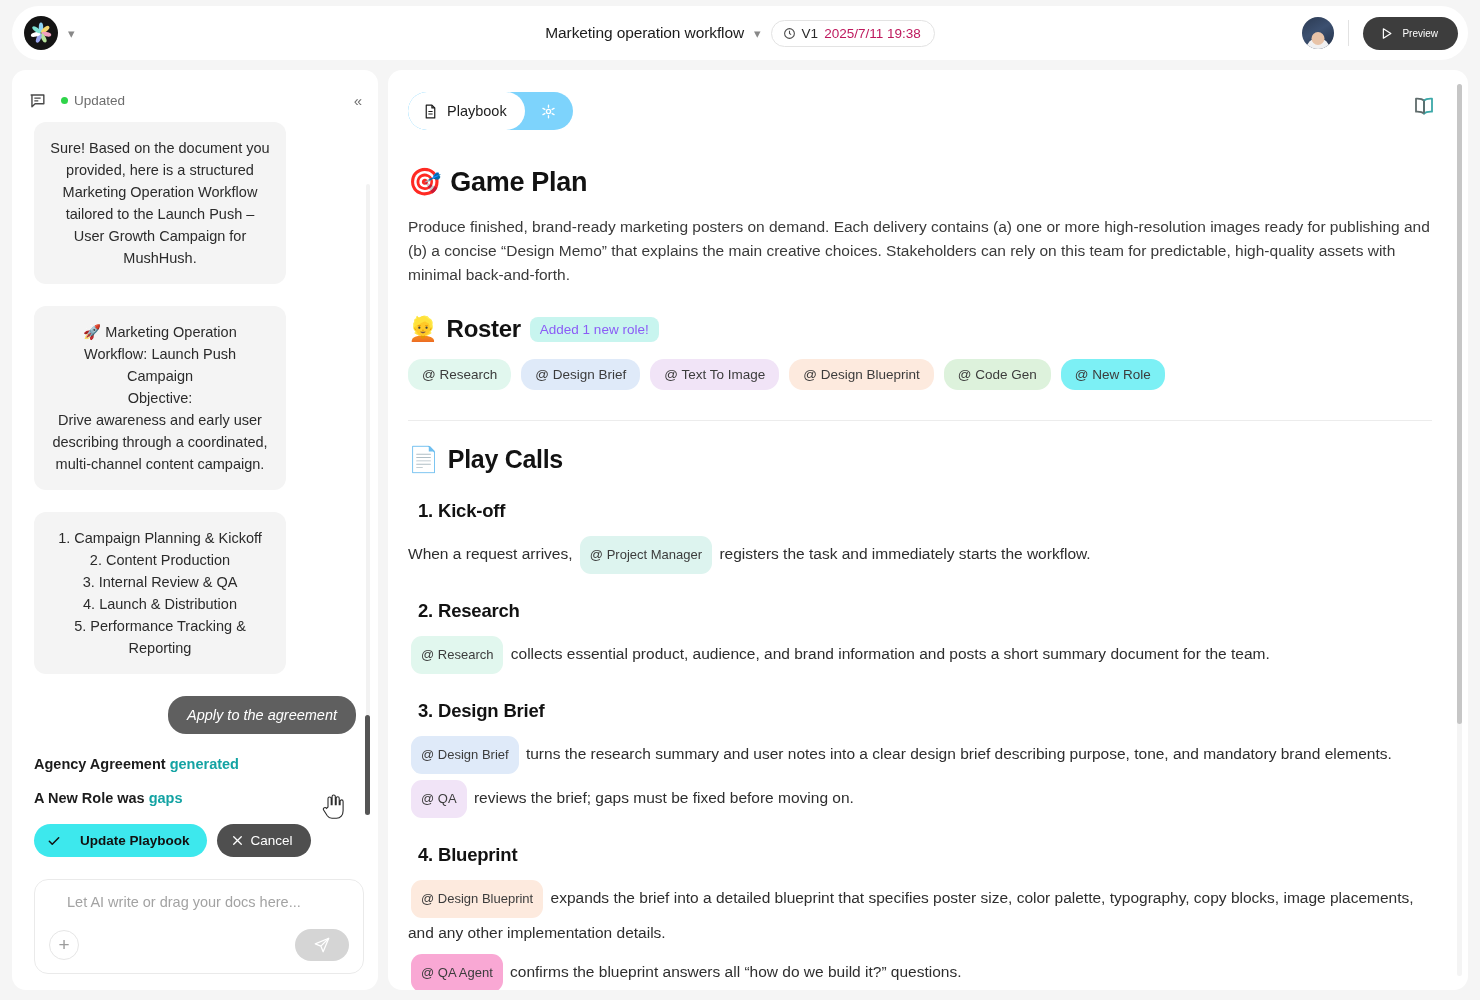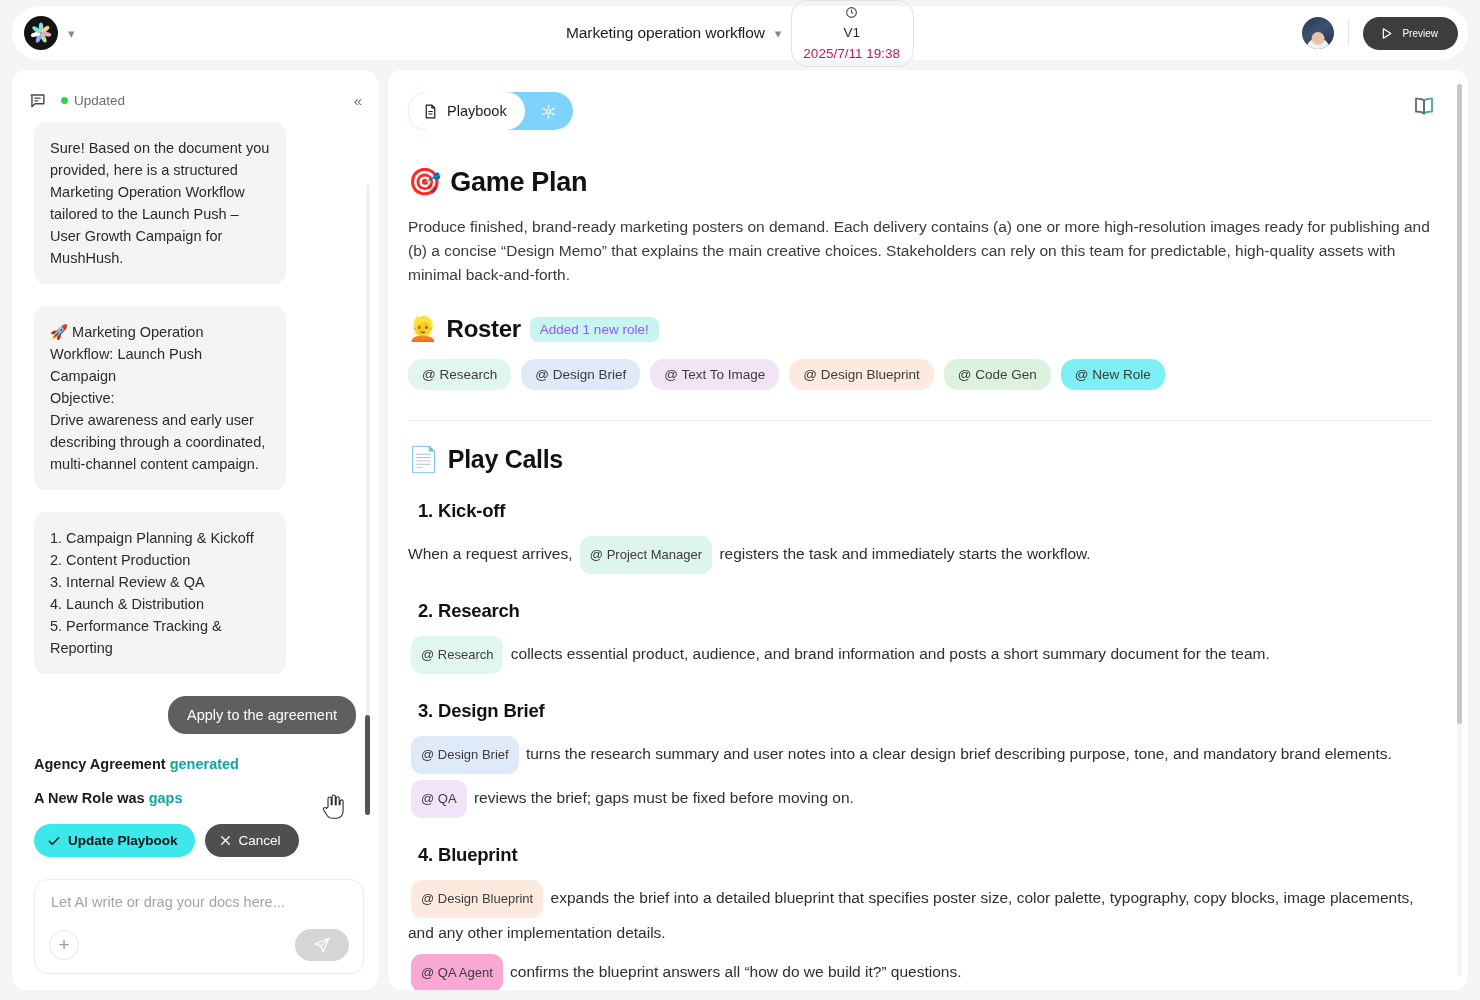--- a/index.html
+++ b/index.html
@@ -32,21 +32,21 @@
   .topbar-center {
     position: absolute; left: 0; right: 0; margin: 0 auto;
     display: flex; align-items: center; justify-content: center; gap: 10px;
   }
   .doc-title {
     font-size: 15.5px; color: #1c1c1c; font-weight: 500; letter-spacing: -0.1px;
   }
   .version-pill {
     display: flex; align-items: center; gap: 6px;
     border: 1px solid #e3e3e3; border-radius: 16px;
-    padding: 5px 13px 5px 11px; font-size: 13.5px; flex-direction: column;
+    padding: 5px 13px 5px 11px; font-size: 13.5px;
   }
   .version-label { color: #2a2a2a; font-weight: 500; }
   .version-date { color: #be185d; font-weight: 500; }
 
   .topbar-right {
     position: absolute; right: 10px; display: flex; align-items: center; gap: 14px;
   }
   .avatar {
     width: 32px; height: 32px; border-radius: 50%;
     background: linear-gradient(150deg,#2b3a52 0%,#3c5070 45%,#233047 100%);
@@ -93,34 +93,35 @@
 
   .sb-scroll {
     position: relative; height: 782px; overflow: hidden;
     padding: 0 22px 0 22px;
   }
   .bubble {
     background: #f4f4f4; border-radius: 12px;
     padding: 15px 16px; margin-bottom: 22px;
     font-size: 14.5px; line-height: 22px; color: #2b2b2b;
     max-width: 252px;
+    text-align: center;
   }
   .bubble p { margin: 0; }
 
   .apply-row { display: flex; justify-content: flex-end; margin-bottom: 22px; }
   .apply-btn {
     background: #5f5f5f; color: #fff; border: none;
     border-radius: 18px; padding: 11px 19px;
-    font-size: 14.5px; font-family: inherit; cursor: pointer;
+    font-size: 14.5px; font-family: inherit; cursor: pointer; font-style: italic;
   }
   .gen-line { font-size: 14.5px; font-weight: 700; color: #1c1c1c; margin-bottom: 18px; }
   .gen-line .teal { color: #13a3a3; }
   .act-row { display: flex; gap: 10px; margin-top: 14px; }
   .btn-update {
-    display: flex; align-items: center; gap: 7px;
+    display: flex; align-items: center; gap: 19px;
     background: #3de8ed; color: #111; border: none;
     border-radius: 17px; padding: 9px 17px 9px 13px;
     font-size: 13.5px; font-weight: 600; font-family: inherit; cursor: pointer;
   }
   .btn-cancel {
     display: flex; align-items: center; gap: 7px;
     background: #4f4f4f; color: #fff; border: none;
     border-radius: 17px; padding: 9px 18px 9px 14px;
     font-size: 13.5px; font-weight: 500; font-family: inherit; cursor: pointer;
   }
@@ -136,21 +137,21 @@
 
   .cursor-hand {
     position: absolute; left: 322px; top: 794px; width: 22px; height: 26px;
     pointer-events: none;
   }
 
   
   .composer {
     position: absolute; left: 22px; bottom: 16px; width: 330px; height: 95px;
     border: 1px solid #eaeaea; border-radius: 14px; background: #fff;
-    padding: 14px 16px;
+    padding: 14px 32px;
   }
   .composer .ph { font-size: 14.5px; color: #a3a3a3; }
   .composer-row {
     position: absolute; left: 14px; right: 14px; bottom: 12px;
     display: flex; align-items: center; justify-content: space-between;
   }
   .plus-btn {
     width: 30px; height: 30px; border-radius: 50%;
     border: 1px solid #e6e6e6; background: #fff; color: #9c9c9c;
     display: flex; align-items: center; justify-content: center;

